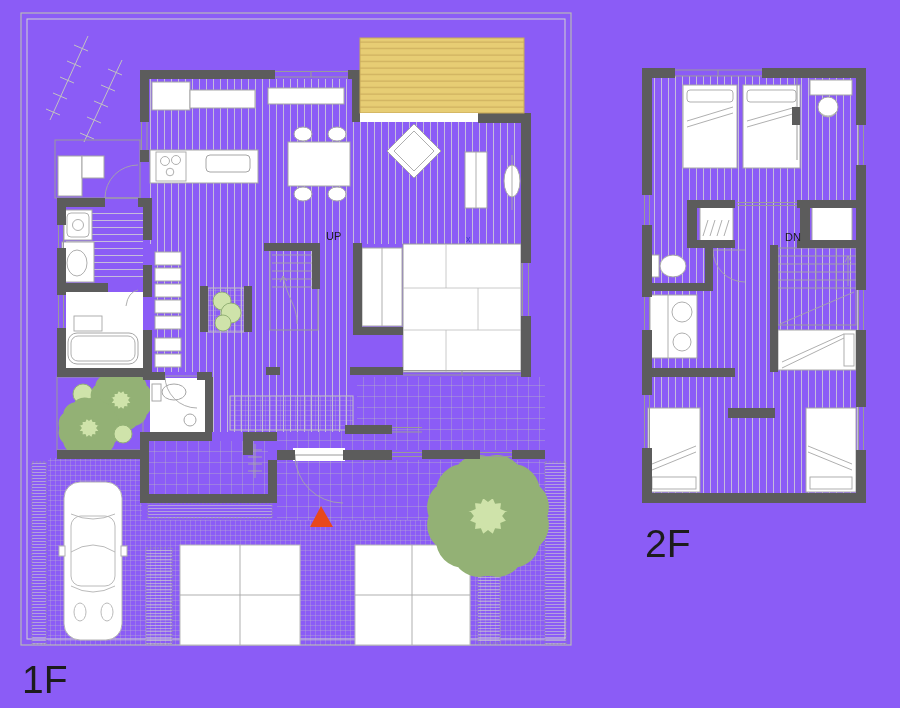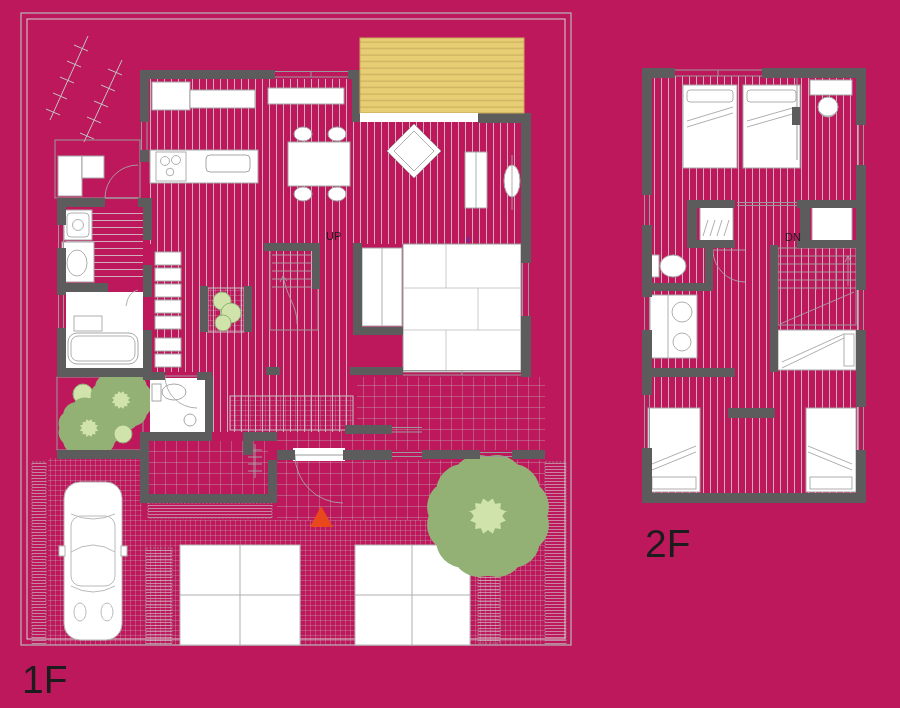--- a/index.html
+++ b/index.html
@@ -1,16 +1,16 @@
 <!DOCTYPE html>
 <html style="--wall: #5c5c5c; --deck: #e7cd74; --deckline: #c8a959; --tree: #cfe3aa; --treeline: #93b175; --accent: #e8481c; --blue: #3d3dc4; --ink: #1c1c1c; --line: #9a9a9a; --grid: #c6c6c6; --plank: #d4d4d4;"><head>
 <meta charset="utf-8">
 <style>
   html,body{margin:0;padding:0;background:#fff;}
-  .page{width:900px;height:708px;position:relative;background:#be185d;overflow:hidden;}
+  .page{width:900px;height:708px;position:relative;background:#8b5cf6;overflow:hidden;}
   svg{display:block;}
   .wall{fill:var(--wall,#5c5c5c);}
   .thin{stroke:var(--line,#9a9a9a);stroke-width:1;fill:none;}
   .furn{fill:#fff;stroke:#a6a6a6;stroke-width:1;}
   .fl{stroke:#a6a6a6;stroke-width:.9;fill:none;}
   .lt{stroke:#c2c2c2;stroke-width:1;fill:none;}
   .white{fill:#fff;}
   .pl{stroke:var(--plank,#d4d4d4);stroke-width:.8;}
   .gl{stroke:var(--grid,#c6c6c6);stroke-width:.55;}
   .gm{stroke:#bdbdbd;stroke-width:.7;}

